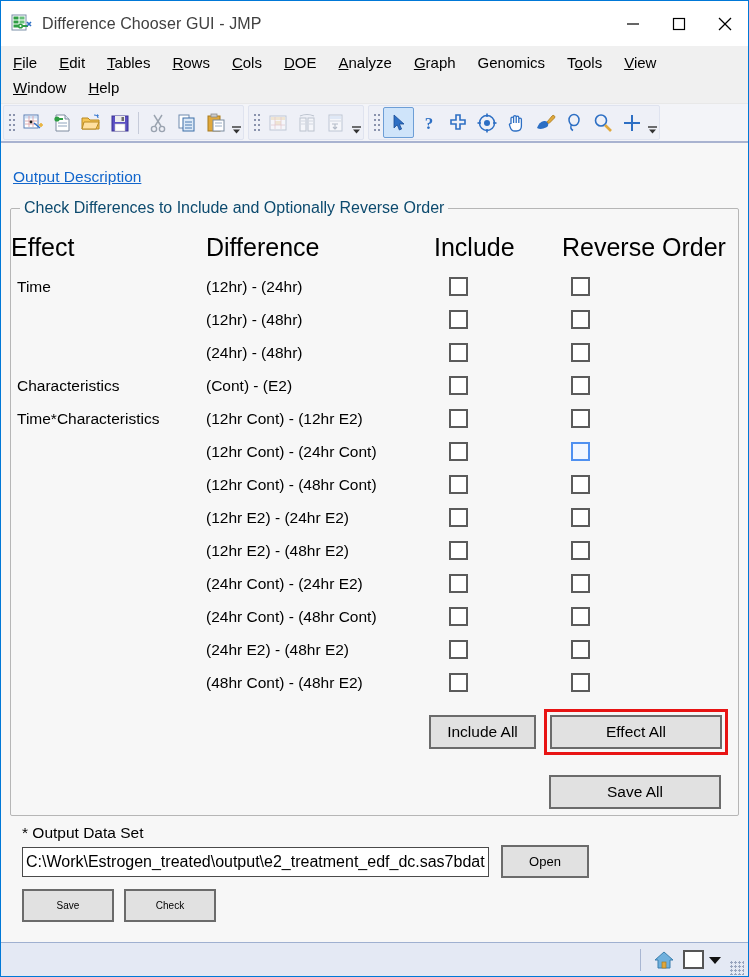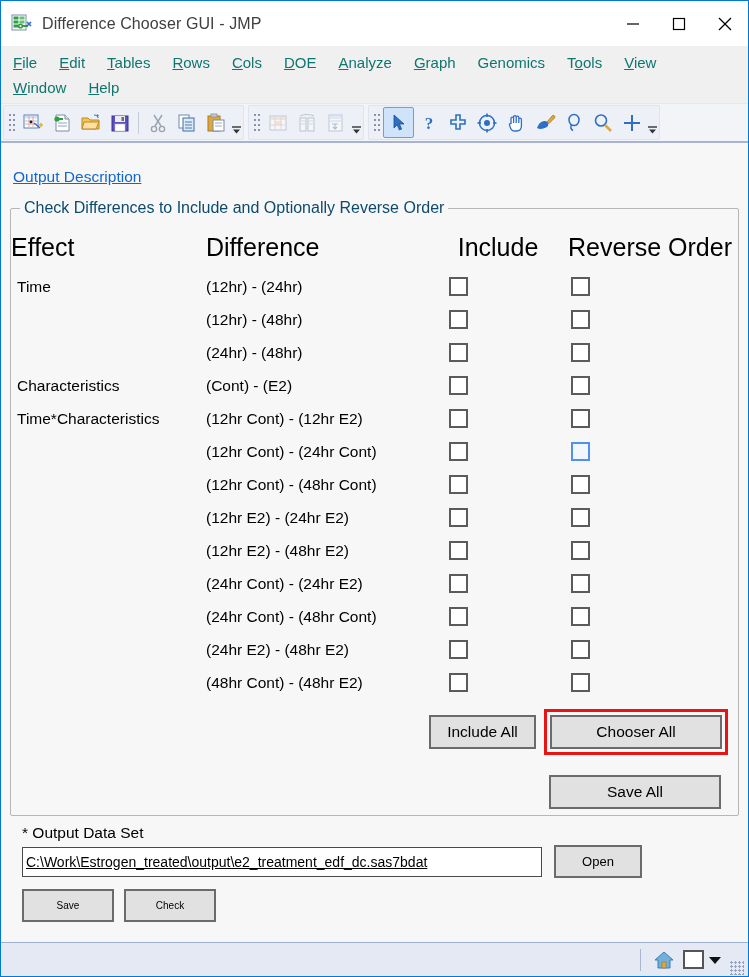--- a/index.html
+++ b/index.html
@@ -56,21 +56,21 @@
     border-bottom: 1px solid #e8e8e8;
   }
   .menurow {
     display: flex;
     align-items: center;
     padding-left: 12px;
     height: 25px;
   }
   .menu-item {
     font-size: 15px;
-    color: #0f766e;
+    color: #000000;
     margin-right: 22px;
     white-space: nowrap;
     cursor: default;
   }
   .menu-item u { text-decoration: underline; }
 
   
   .toolbar {
     background: #f3f4f8;
     border-bottom: 2px solid #a9b3d0;
@@ -167,21 +167,21 @@
   table.diffs col.c-rev    { width: auto; }
 
   th.hdr {
     font-size: 25px;
     font-weight: normal;
     text-align: left;
     padding: 0 0 8px 0;
     color: #000;
     white-space: nowrap;
   }
-  th.hdr.ctr { text-align: center; }
+  th.hdr.ctr { text-align: left; }
   td.cell {
     font-size: 15.5px;
     color: #000;
     padding: 0;
     height: 33px;
     vertical-align: middle;
     white-space: nowrap;
   }
   td.effect { padding-left: 6px; }
   td.diff   { padding-left: 0px; }
@@ -238,30 +238,29 @@
     padding: 6px 9px 8px 9px;
     box-sizing: border-box;
   }
   .out-label {
     font-size: 15.5px;
     color: #000;
     margin: 2px 0 3px 3px;
   }
   .out-row { display: flex; align-items: center; }
   .out-input {
-    width: 520px; height: 30px;
+    width: 467px; height: 30px;
     box-sizing: border-box;
     border: 1px solid #4a4a4a;
     background: #fff;
-    font-size: 14px;
+    font-size: 16px;
     font-family: "Liberation Sans", sans-serif;
     color: #000;
     padding: 0 2px 0 3px;
     margin-left: 3px;
-    text-decoration: underline;
   }
   .open-btn {
     margin-left: 12px;
     width: 88px; height: 33px;
     background: #e1e1e1;
     border: 2px solid #6b6b6b;
     font-size: 13px;
     display: flex; align-items: center; justify-content: center;
     cursor: pointer;
     box-sizing: border-box;
@@ -721,21 +720,21 @@
                 <td class="cell cbcell">
                   <span class="cbox" style="margin-left: 9px;"></span>
                 </td>
               </tr>
             </tbody>
         </table>
 
         <div class="btnrow">
           <div class="gbtn w-include">Include All</div>
           <span class="redbox">
-            <span class="gbtn w-reverse">Chooser All</span>
+            <span class="gbtn w-reverse">Effect All</span>
           </span>
         </div>
 
         <div class="btnrow second">
           <div class="gbtn w-clear" style="margin-right:7px">Save All</div>
         </div>
       </div>
     </div>
 
     <div class="bottom">

